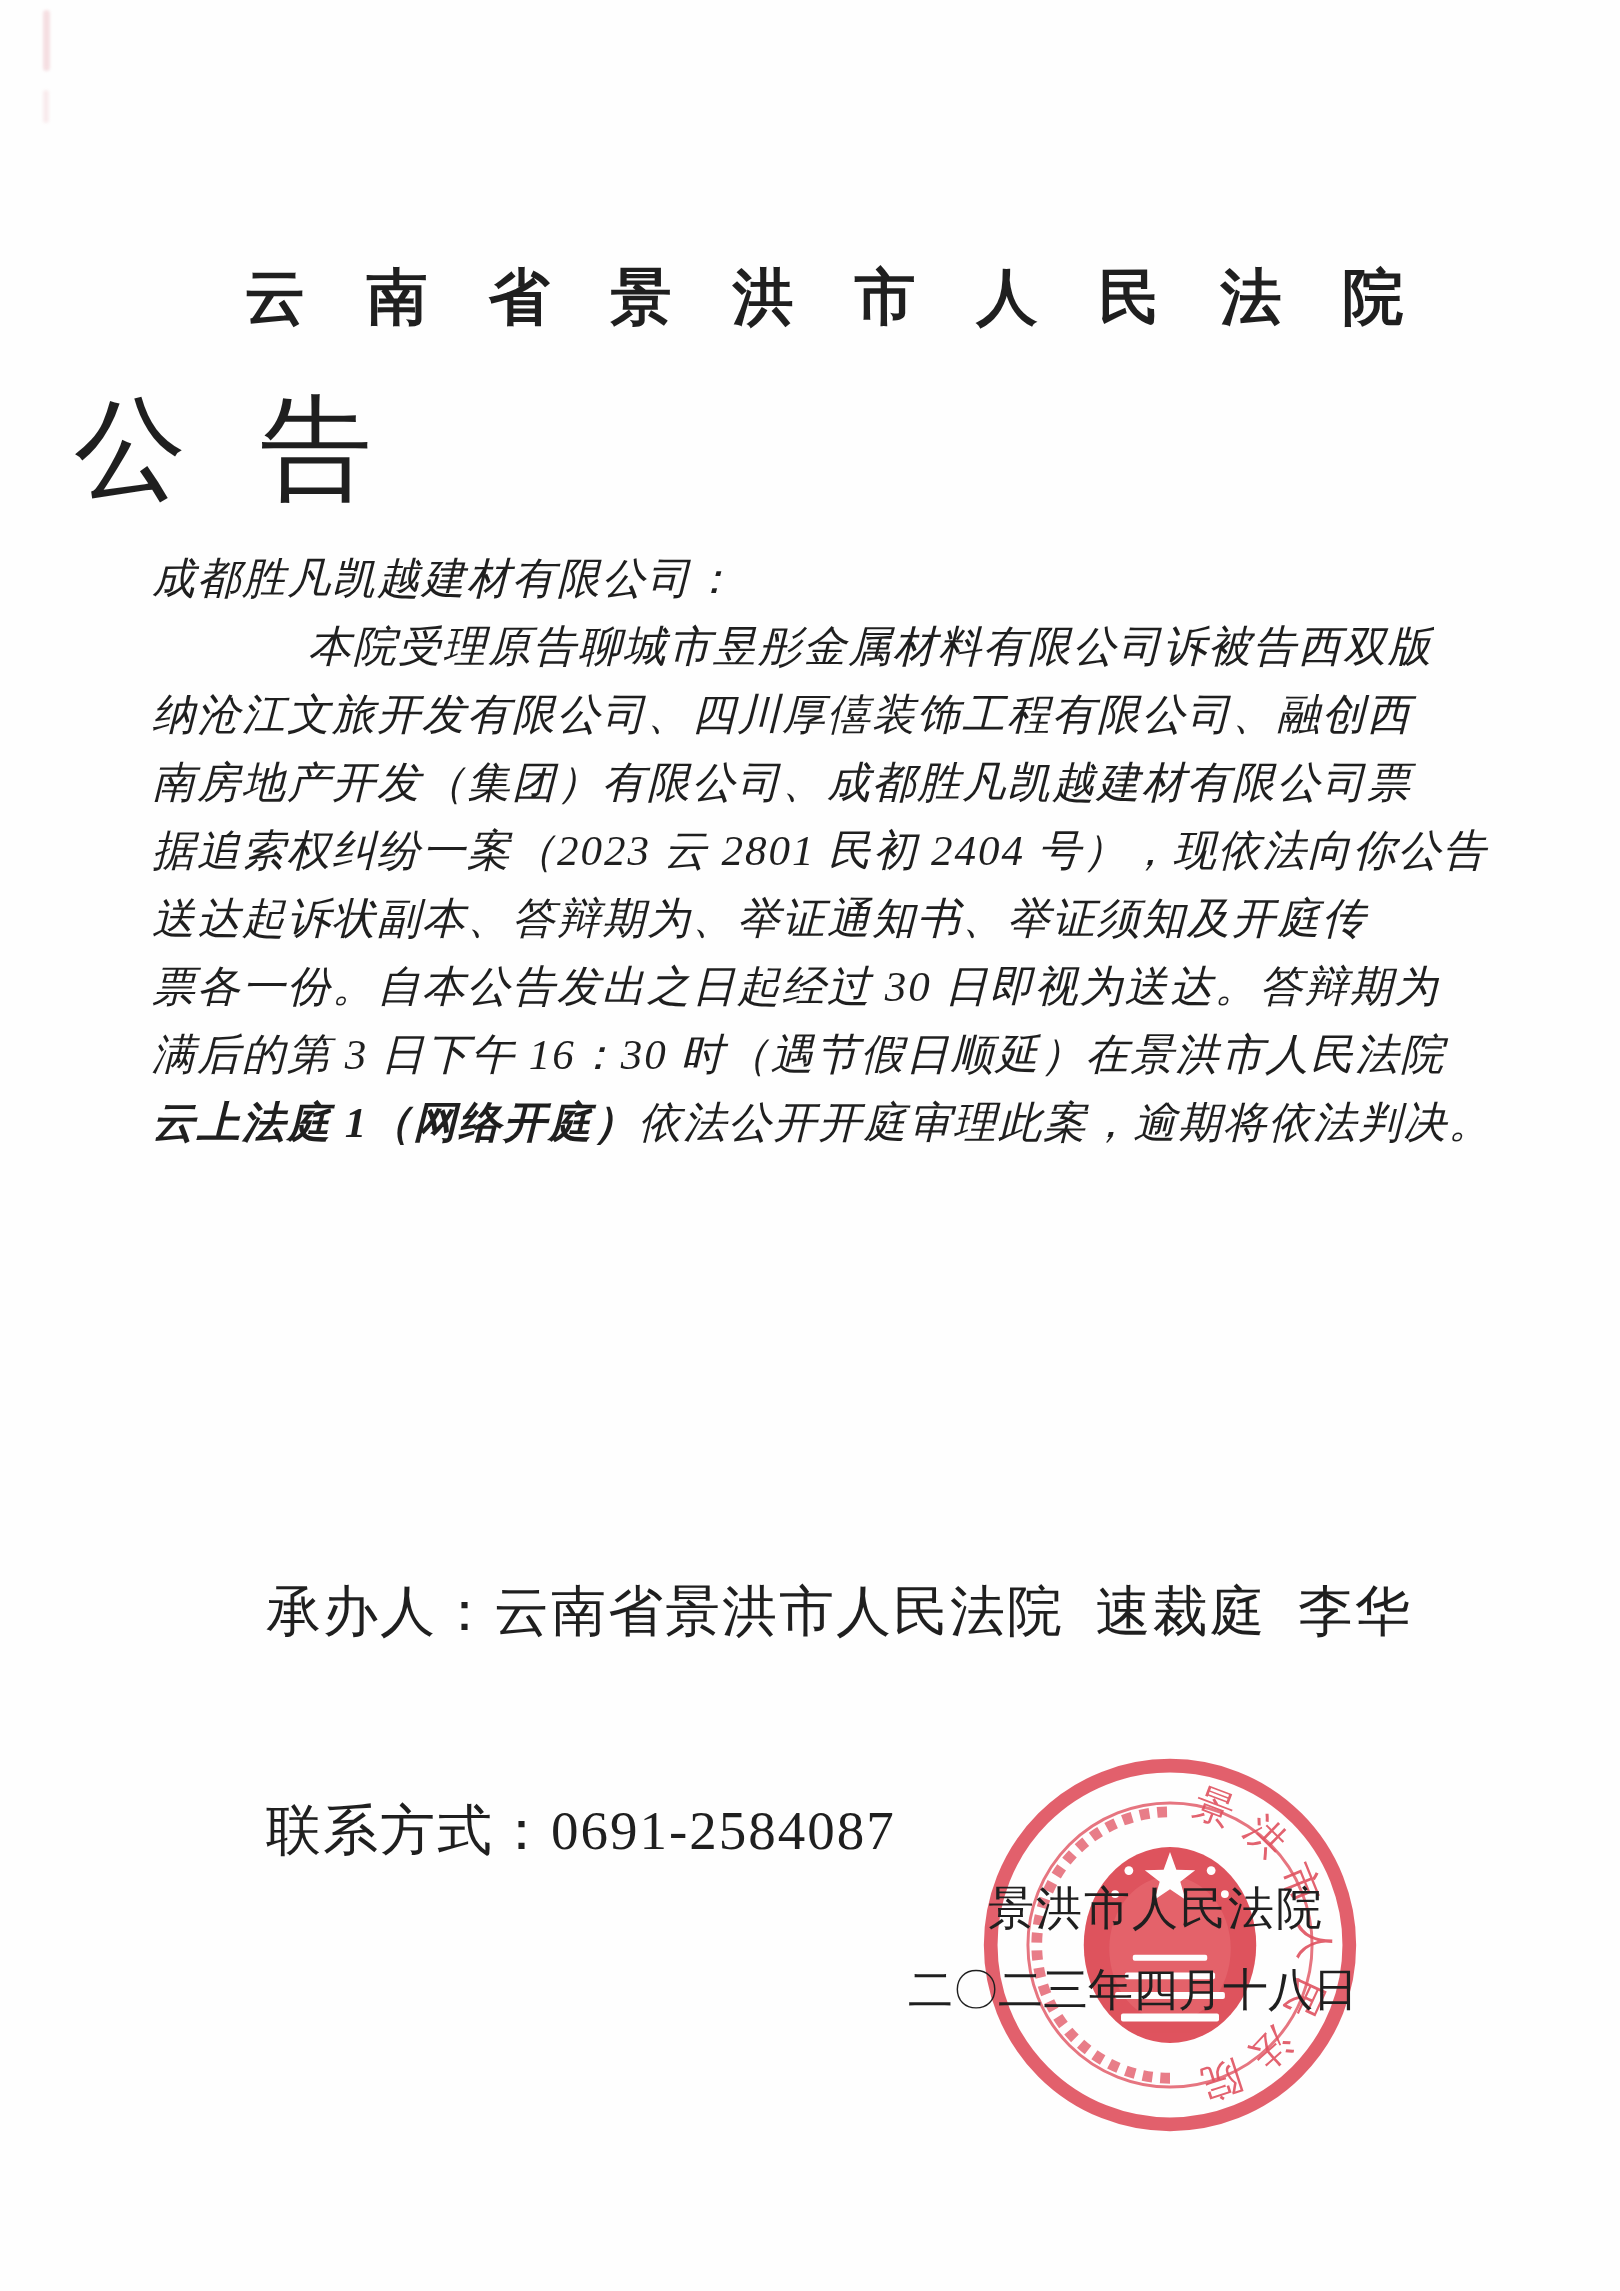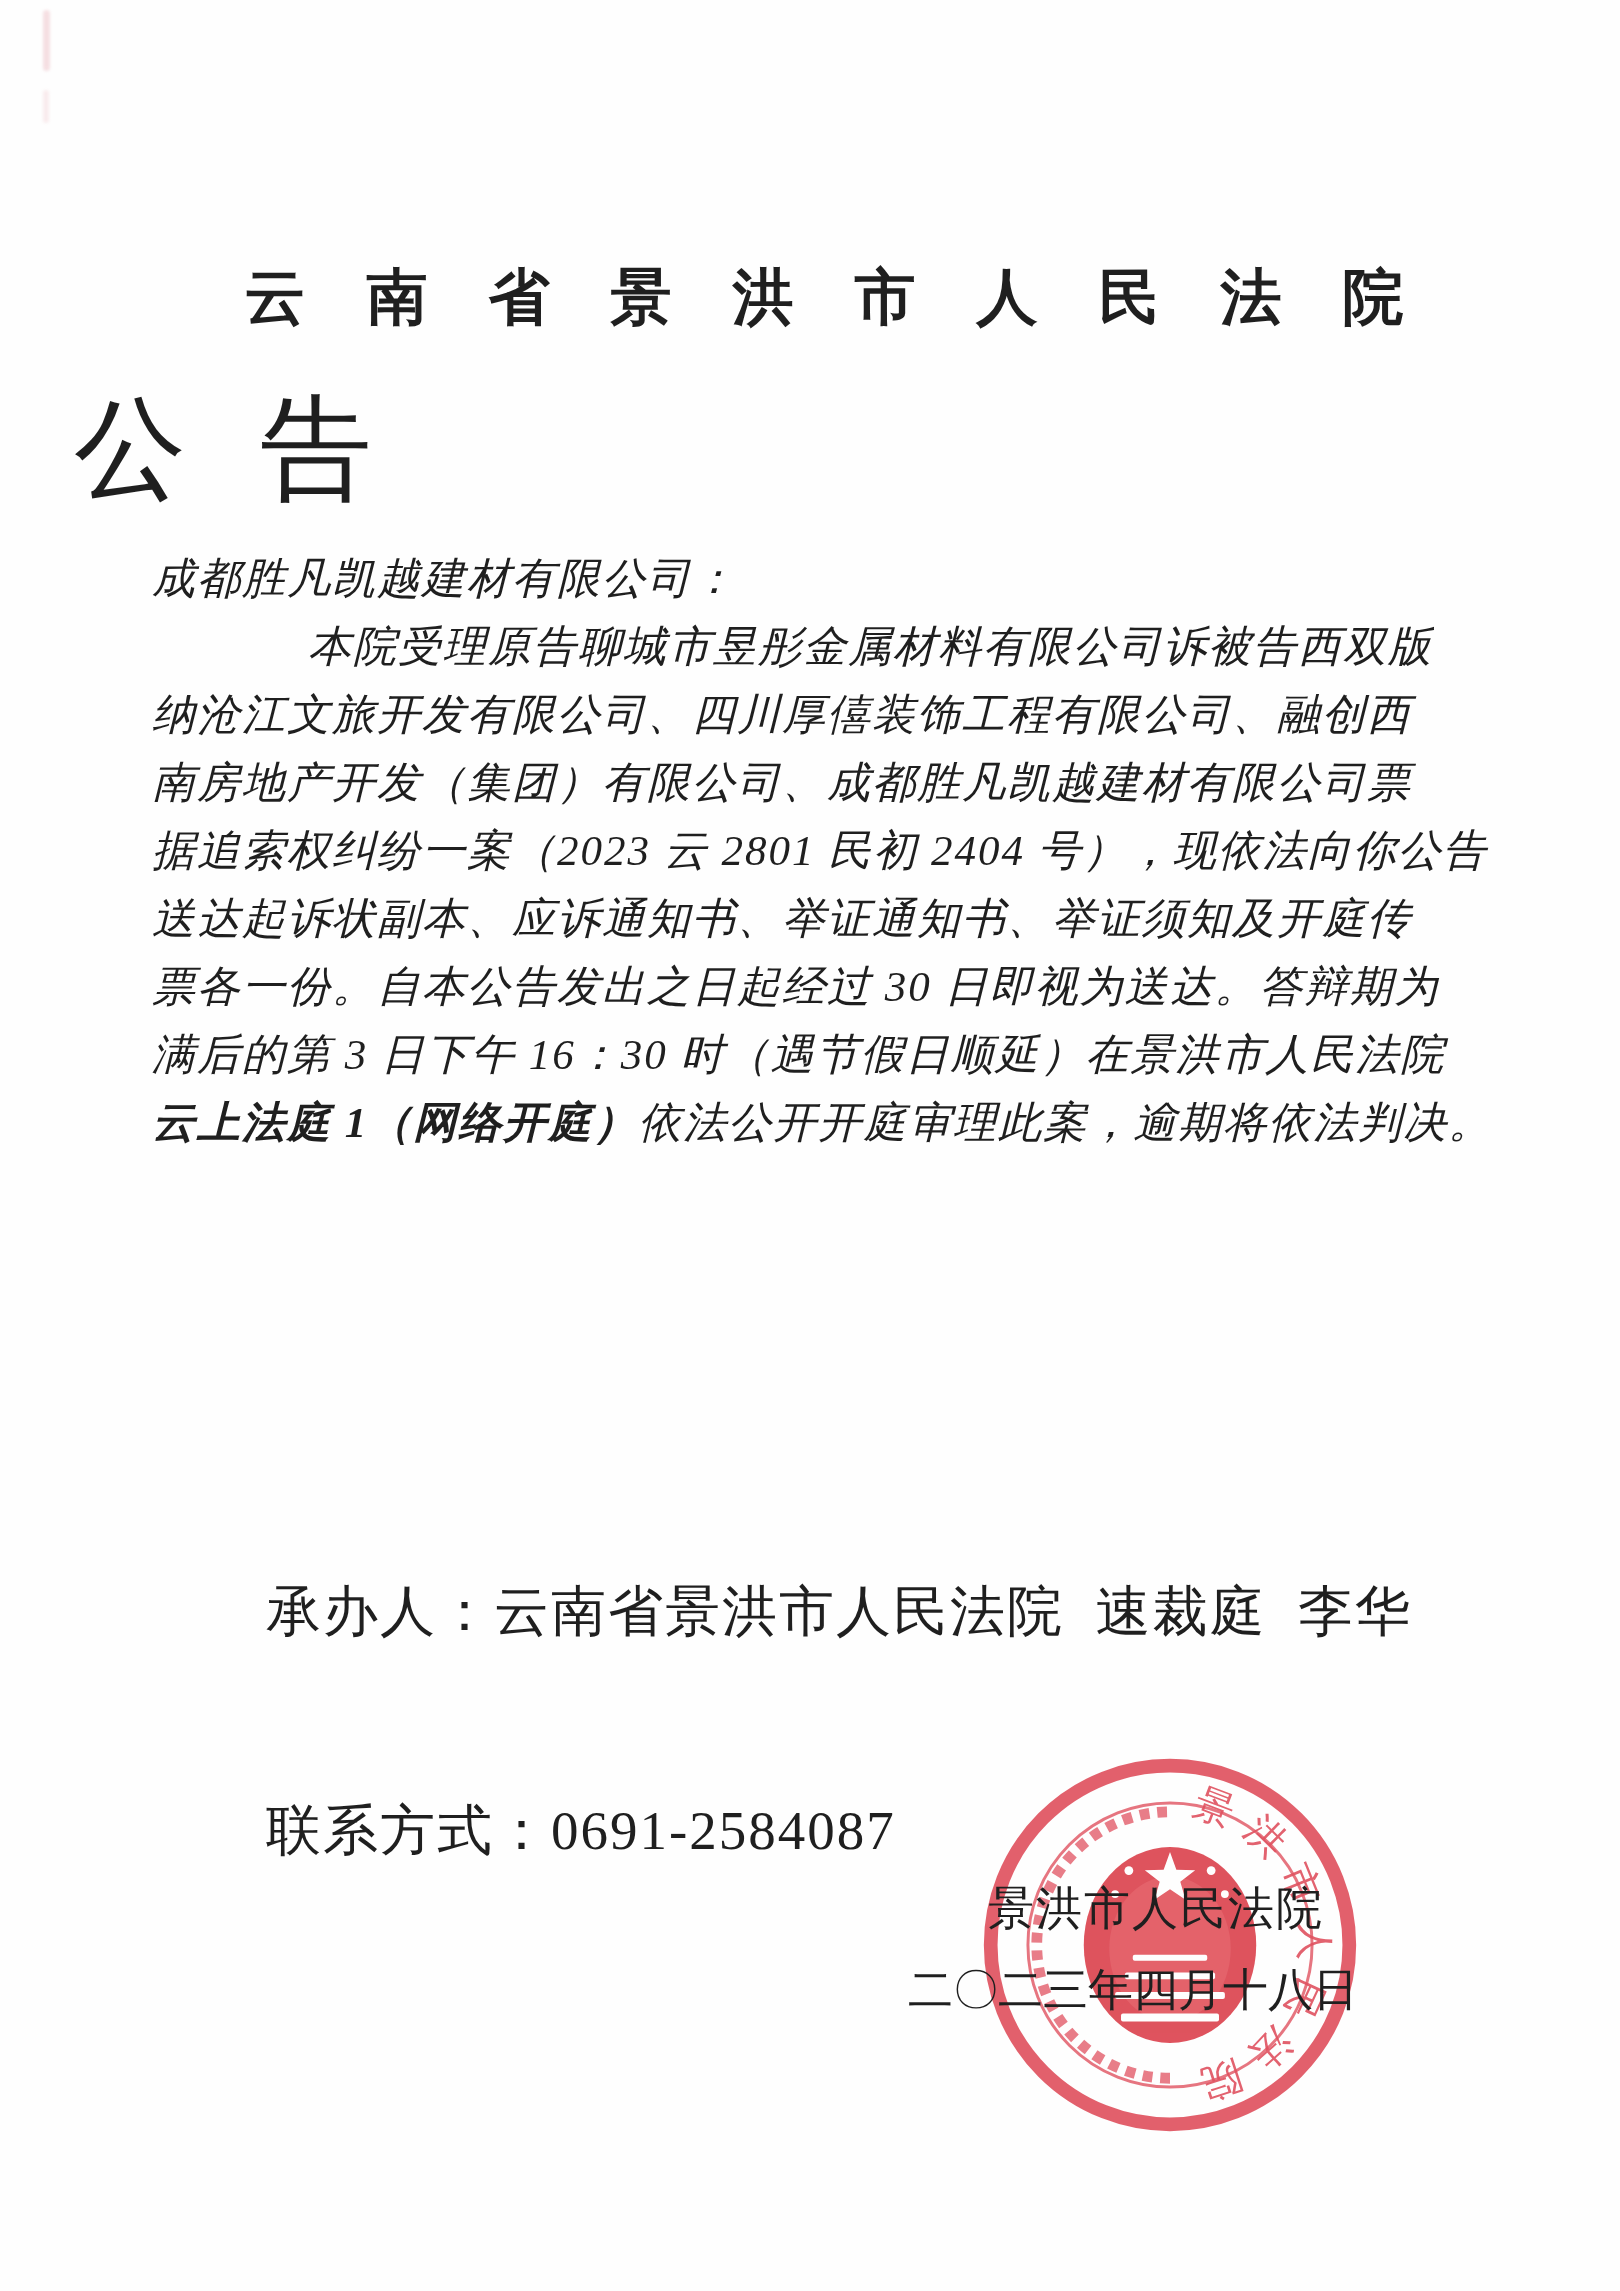--- a/index.html
+++ b/index.html
@@ -66,21 +66,21 @@
   <div class="court-title">云南省景洪市人民法院</div>
 
   <div class="doc-title">公告</div>
 
   <div class="body-text">
     <div class="body-line">成都胜凡凯越建材有限公司：</div>
     <div class="body-line indent">本院受理原告聊城市昱彤金属材料有限公司诉被告西双版</div>
     <div class="body-line">纳沧江文旅开发有限公司、四川厚僖装饰工程有限公司、融创西</div>
     <div class="body-line">南房地产开发（集团）有限公司、成都胜凡凯越建材有限公司票</div>
     <div class="body-line">据追索权纠纷一案（2023 云 2801 民初 2404 号），现依法向你公告</div>
-    <div class="body-line">送达起诉状副本、应诉通知书、举证通知书、举证须知及开庭传</div>
+    <div class="body-line">送达起诉状副本、答辩期为、举证通知书、举证须知及开庭传</div>
     <div class="body-line">票各一份。自本公告发出之日起经过 30 日即视为送达。答辩期为</div>
     <div class="body-line">满后的第 3 日下午 16：30 时（遇节假日顺延）在景洪市人民法院</div>
     <div class="body-line"><span class="bold-seg">云上法庭 1（网络开庭）</span><span>依法公开开庭审理此案，逾期将依法判决。</span></div>
   </div>
 
   <div class="contact">
     <div>承办人：云南省景洪市人民法院  速裁庭  李华</div>
     <div>联系方式：0691-2584087</div>
   </div>
 

